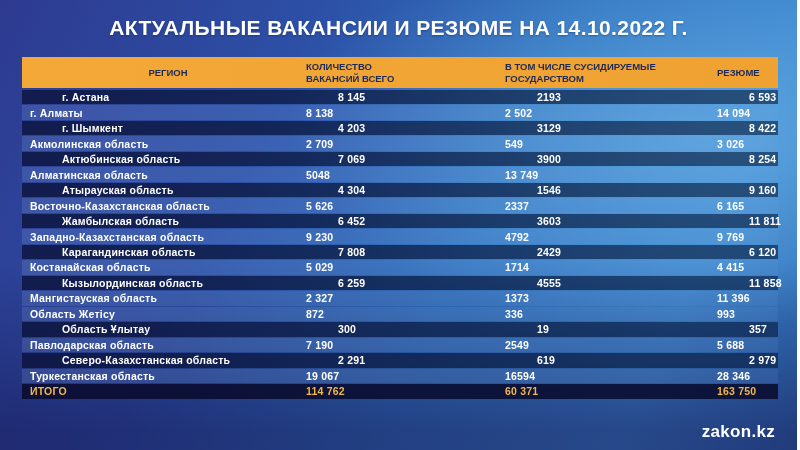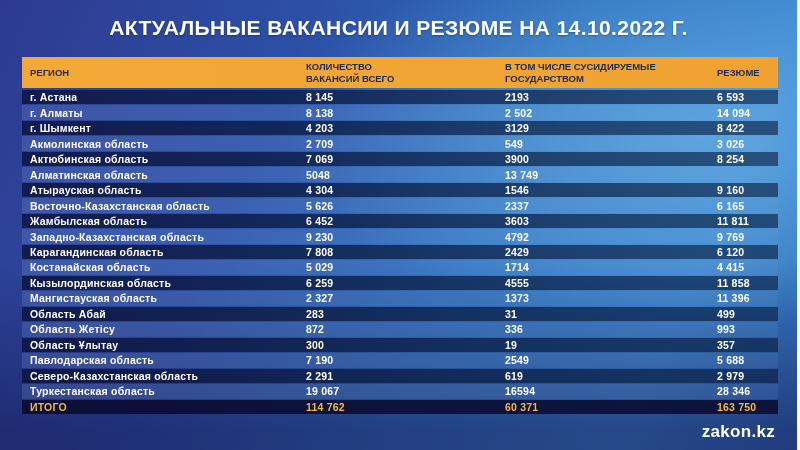--- a/index.html
+++ b/index.html
@@ -38,34 +38,34 @@
     align-items: center;
     height: 31px;
     background: linear-gradient(90deg, #f3a838, #efa231);
     color: #1d2a55;
     font-size: 9.5px;
     font-weight: bold;
     line-height: 1.2;
     margin-bottom: 2px;
   }
   .thead .th { white-space: pre-line; }
-  .th-region { padding-left: 8px; }
+  .th-region { padding-left: 8px; text-align: center; }
   .tbody { display: flex; flex-direction: column; gap: 1.2px; }
   .row {
     display: grid;
     grid-template-columns: 284px 199px 212px 61px;
     align-items: center;
     height: 14.3px;
     color: #ffffff;
     font-size: 10.5px;
     font-weight: bold;
     letter-spacing: 0.2px;
     white-space: nowrap;
   }
-  .row.dark  { background: linear-gradient(90deg, rgba(9,15,52,0.74), rgba(7,28,62,0.60)); }
+  .row.dark  { background: linear-gradient(90deg, rgba(9,15,52,0.74), rgba(7,28,62,0.60)); padding-left: 32px; }
   .row.light { background: linear-gradient(90deg, rgba(150,185,240,0.17), rgba(110,160,220,0.13)); }
   .cell.region { padding-left: 8px; overflow: hidden; text-overflow: ellipsis; }
   .row.total {
     margin-top: 1.2px;
     background: rgba(9,11,44,0.86);
     color: #f2b844;
   }
   .watermark {
     position: absolute;
     right: 22px;
@@ -171,26 +171,20 @@
     <div class="cell">6 259</div>
     <div class="cell">4555</div>
     <div class="cell">11 858</div>
   </div>
         <div class="row light">
     <div class="cell region">Мангистауская область</div>
     <div class="cell">2 327</div>
     <div class="cell">1373</div>
     <div class="cell">11 396</div>
   </div>
-        <div class="row dark">
-    <div class="cell region">Область Абай</div>
-    <div class="cell">283</div>
-    <div class="cell">31</div>
-    <div class="cell">499</div>
-  </div>
         <div class="row light">
     <div class="cell region">Область Жетісу</div>
     <div class="cell">872</div>
     <div class="cell">336</div>
     <div class="cell">993</div>
   </div>
         <div class="row dark">
     <div class="cell region">Область Ұлытау</div>
     <div class="cell">300</div>
     <div class="cell">19</div>

